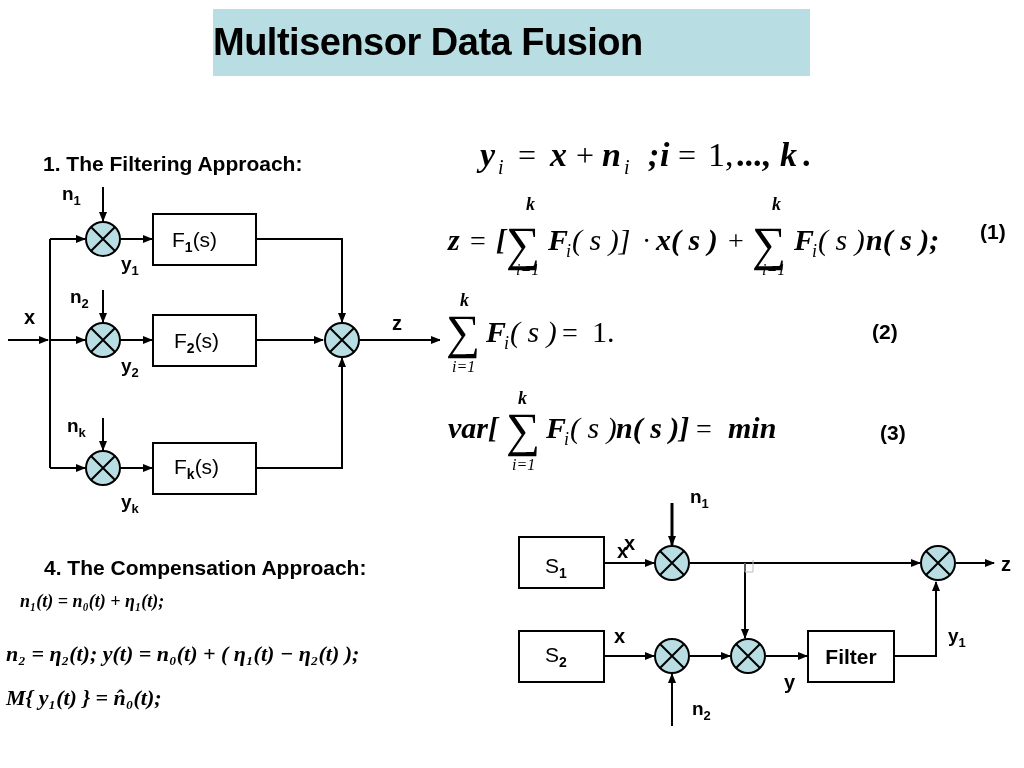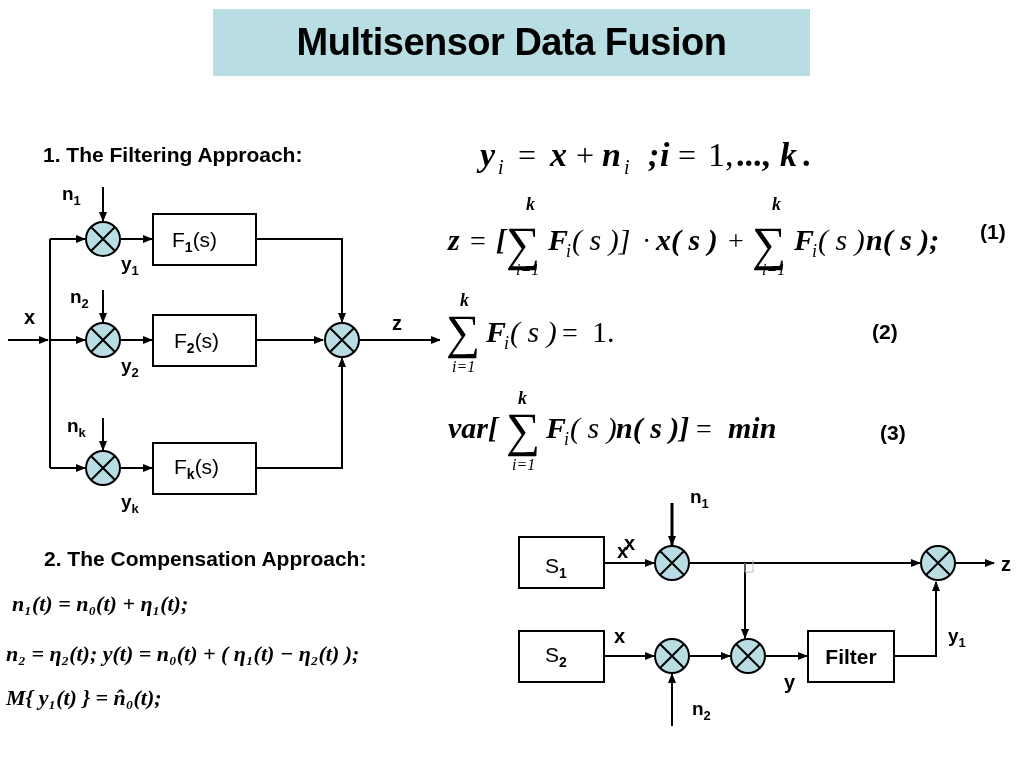--- a/index.html
+++ b/index.html
@@ -1,19 +1,19 @@
 <!DOCTYPE html>
 <html><head>
 <meta charset="utf-8">
 <style>
   html, body { margin:0; padding:0; background:#ffffff; }
   body { width:1024px; height:768px; position:relative; overflow:hidden; font-family:"Liberation Sans", sans-serif; color:#000; }
-  .title-box { position:absolute; left:213px; top:9px; width:597px; height:67px; background:#b8dde2; display:flex; align-items:center; justify-content:center; }
+  .title-box { position:absolute; left:213px; top:9px; width:597px; height:67px; background:#b8dde2; display:flex; align-items:center; }
   .title-box span { font-family:"Liberation Sans", sans-serif; font-weight:bold; font-size:38px; letter-spacing:-0.5px; }
-  .heading { position:absolute; font-family:"Liberation Sans", sans-serif; font-weight:bold; font-size:21px; }
+  .heading { position:absolute; font-family:"Liberation Sans", sans-serif; font-weight:bold; font-size:21px;margin-top:9px; }
   .eq { position:absolute; font-family:"Liberation Serif", serif; font-style:italic; font-weight:bold; white-space:nowrap; }
   .eqnum { position:absolute; font-family:"Liberation Sans", sans-serif; font-weight:bold; font-size:21px; }
   svg text { font-family:"Liberation Sans", sans-serif; }
   .mathsvg text { font-family:"Liberation Serif", serif; }
 </style>
 </head>
 <body>
 
 <div class="title-box">
   <span>Multisensor Data Fusion</span>
@@ -158,23 +158,23 @@
     <text x="186" y="318" font-size="30">n( s )]</text>
     <text x="266" y="318" font-size="28" font-style="normal" font-weight="normal">=</text>
     <text x="298" y="318" font-size="30">min</text>
   </g>
 </svg>
 
 <div class="eqnum" style="left:980px; top:220px;">(1)</div>
 <div class="eqnum" style="left:872px; top:320px;">(2)</div>
 <div class="eqnum" style="left:880px; top:421px;">(3)</div>
 
-<div class="heading" style="left:44px; top:547px;">2. The Compensation Approach:</div>
-
-<div class="eq" style="left:12px; top:591px; font-size:22px;text-align:right;">n₁(t) = n₀(t) + η₁(t);</div>
+<div class="heading" style="left:44px; top:547px;">4. The Compensation Approach:</div>
+
+<div class="eq" style="left:20px; top:591px; font-size:18px;text-align:right;">n₁(t) = n₀(t) + η₁(t);</div>
 <div class="eq" style="left:6px; top:641px; font-size:22px;">n₂ = η₂(t);  y(t) = n₀(t) + ( η₁(t) − η₂(t) );</div>
 <div class="eq" style="left:6px; top:685px; font-size:22px;">M{ y₁(t) } = n̂₀(t);</div>
 
 <svg style="position:absolute; left:500px; top:480px;" width="524" height="250" viewBox="500 480 524 250">
   <defs>
     <marker id="arr2" markerWidth="10" markerHeight="8" refX="9" refY="4" orient="auto" markerUnits="userSpaceOnUse">
       <path d="M0,0 L10,4 L0,8 Z" fill="#000"></path>
     </marker>
   </defs>
   <g stroke="#000" stroke-width="2" fill="none">

